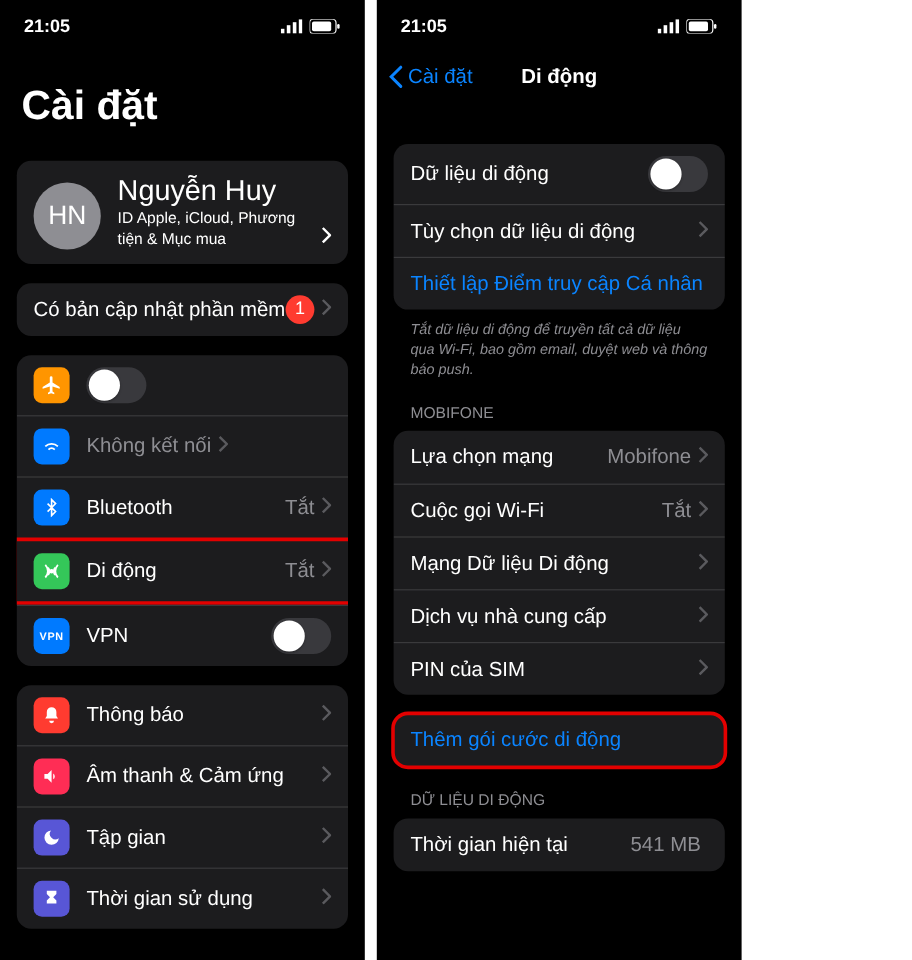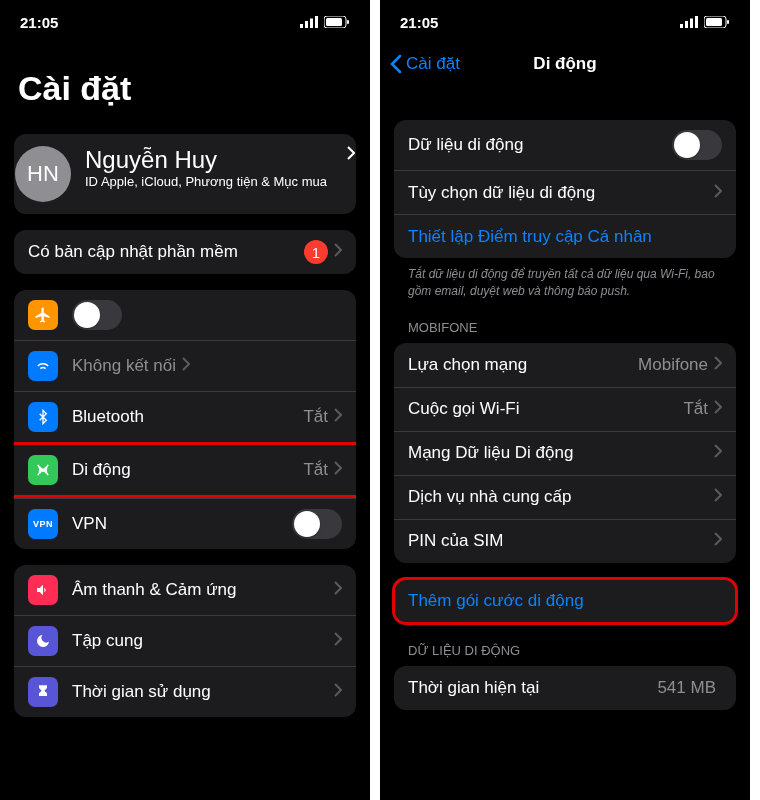--- a/index.html
+++ b/index.html
@@ -7,21 +7,21 @@
     background: #fff;
     font-family: -apple-system, BlinkMacSystemFont, "Helvetica Neue", sans-serif;
     -webkit-font-smoothing: antialiased;
     width: 760px;
     height: 800px;
     overflow: hidden;
     display: flex;
     gap: 10px;
   }
   .phone {
-    width: 370px;
+    width: 304px;
     height: 800px;
     background: #000;
     color: #fff;
     overflow: hidden;
     position: relative;
   }
   .statusbar {
     height: 44px;
     display: flex;
     align-items: center;
@@ -129,22 +129,22 @@
     font-size: 15px;
     font-weight: 500;
     display: flex;
     align-items: center;
     justify-content: center;
     margin-right: 6px;
   }
 
   .profile {
     display: flex;
-    align-items: flex-start;
-    padding: 12px 1px;
+    align-items: flex-end;
+    padding: 12px 14px;
   }
   .avatar {
     width: 56px; height: 56px;
     border-radius: 50%;
     background: #8e8e93;
     color: #fff;
     font-size: 22px;
     font-weight: 500;
     display: flex;
     align-items: center;
@@ -277,37 +277,48 @@
     </div>
     <div class="cell">
       <span class="icon ic-vpnbox">VPN</span>
       <span class="label">VPN</span>
       <span class="toggle"></span>
     </div>
   </div>
 
   <div class="group">
     <div class="cell">
+      <span class="icon ic-red">
+          <svg width="16" height="16" viewBox="0 0 24 24" fill="#fff">
+            <path d="M12 2a6 6 0 00-6 6v5l-2 3h16l-2-3V8a6 6 0 00-6-6zm0 20a3 3 0 003-3H9a3 3 0 003 3z"></path>
+          </svg>
+        </span>
+      <span class="label">Thông báo</span>
+      <span class="chev"><svg width="8" height="14" viewBox="0 0 8 14">
+            <path d="M1 1l6 6-6 6" stroke="currentColor" stroke-width="2" fill="none"></path>
+          </svg></span>
+    </div>
+    <div class="cell">
       <span class="icon ic-pink">
           <svg width="16" height="16" viewBox="0 0 24 24" fill="#fff">
             <path d="M3 9v6h4l5 5V4L7 9H3zm13 3a4 4 0 00-2-3.5v7A4 4 0 0016 12z"></path>
           </svg>
         </span>
       <span class="label">Âm thanh &amp; Cảm ứng</span>
       <span class="chev"><svg width="8" height="14" viewBox="0 0 8 14">
             <path d="M1 1l6 6-6 6" stroke="currentColor" stroke-width="2" fill="none"></path>
           </svg></span>
     </div>
     <div class="cell">
       <span class="icon ic-indigo">
           <svg width="16" height="16" viewBox="0 0 24 24" fill="#fff">
             <path d="M21 12.8A9 9 0 1111.2 3a7 7 0 009.8 9.8z"></path>
           </svg>
         </span>
-      <span class="label">Tập cung</span>
+      <span class="label">Tập gian</span>
       <span class="chev"><svg width="8" height="14" viewBox="0 0 8 14">
             <path d="M1 1l6 6-6 6" stroke="currentColor" stroke-width="2" fill="none"></path>
           </svg></span>
     </div>
     <div class="cell">
       <span class="icon ic-indigo">
           <svg width="16" height="16" viewBox="0 0 24 24" fill="#fff">
             <path d="M6 2h12v4l-4 4 4 4v4H6v-4l4-4-4-4z"></path>
           </svg>
         </span>

